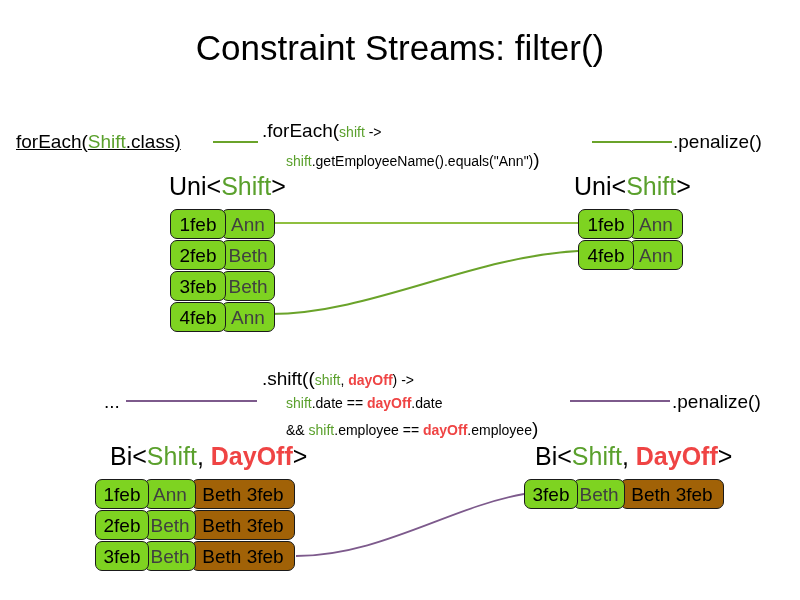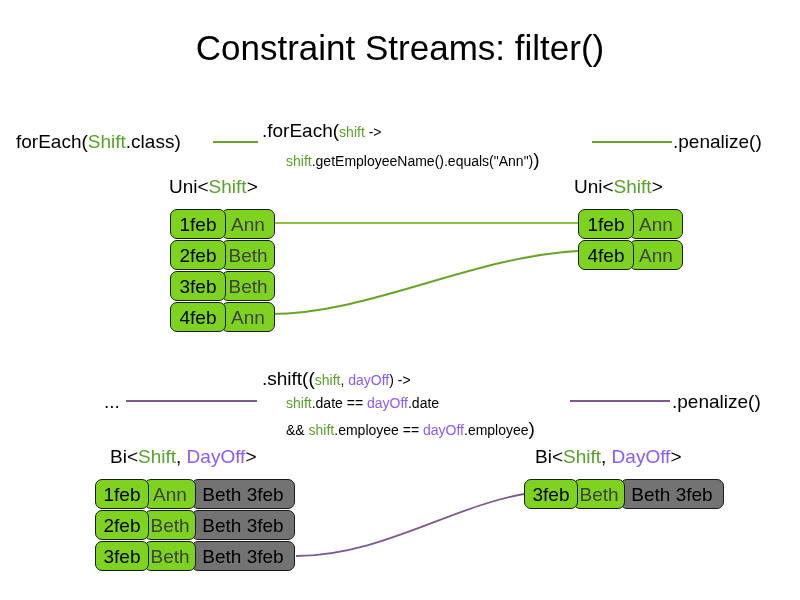--- a/index.html
+++ b/index.html
@@ -37,25 +37,25 @@
     width: 800px;
     text-align: center;
     font-size: 14px;
     line-height: 18px;
   }
 
   
   .code-lg { font-size: 19px; line-height: 23px; }
   .code-sm { font-size: 14px; line-height: 18px; }
   .tok-shift  { color: #5aa02c; }
-  .tok-dayoff { color: #8b5cf6; }
+  .tok-dayoff { color: #ef4444; font-weight: bold; }
   .tok-plain  { color: #000000; }
 
   
-  .type-header { font-size: 19px; line-height: 23px; }
+  .type-header { font-size: 25px; line-height: 23px; }
 
   
   .tuple-table { position: absolute; }
   .tuple-row {
     position: relative;
     height: 30px;
     display: flex;
     align-items: stretch;
     margin-bottom: 1px;
   }
@@ -66,21 +66,21 @@
     display: flex;
     align-items: center;
     justify-content: center;
     font-size: 19px;
     line-height: 19px;
     height: 30px;
     margin-right: -5px;
     position: relative;
   }
   .cell.green { background: #7ed321; }
-  .cell.blue  { background: #737373; }
+  .cell.blue  { background: #a16207; }
   .cell.date     { color: #000000; }
   .cell.employee { color: #404040; }
   .cell.pair     { color: #000000; }
   .cell:last-child { margin-right: 0; }
 
   
   .tuple-row .cell:nth-child(1) { z-index: 3; }
   .tuple-row .cell:nth-child(2) { z-index: 2; }
   .tuple-row .cell:nth-child(3) { z-index: 1; }
 
@@ -106,21 +106,21 @@
     <path d="M 270 305 C 370 305, 470 248, 578 242" stroke="#6aa32a" stroke-width="2" fill="none"></path>
 
     <line x1="126" y1="392" x2="257" y2="392" stroke="#7d5a8c" stroke-width="2"></line>
     <line x1="570" y1="392" x2="670" y2="392" stroke="#7d5a8c" stroke-width="2"></line>
 
     <path d="M 296 547 C 380 547, 450 498, 524 485" stroke="#7d5a8c" stroke-width="1.8" fill="none"></path>
   </svg>
 
   <div class="abs" id="page-title">Constraint Streams: filter()</div>
 
-  <div class="abs code-lg" style="left:16px; top:121px;">
+  <div class="abs code-lg" style="left:16px; top:121px;text-decoration:underline;">
     <span class="tok-plain">forEach(</span><span class="tok-shift">Shift</span><span class="tok-plain">.class)</span>
   </div>
 
   <div class="abs code-lg" style="left:262px; top:110px;">
     <span class="tok-plain">.forEach(</span><span class="tok-shift code-sm">shift</span><span class="tok-plain code-sm"> -&gt;</span>
   </div>
 
   <div class="abs code-sm" style="left:286px; top:139px;">
     <span class="tok-shift">shift</span><span class="tok-plain">.getEmployeeName().equals("Ann")</span><span class="tok-plain code-lg">)</span>
   </div>

